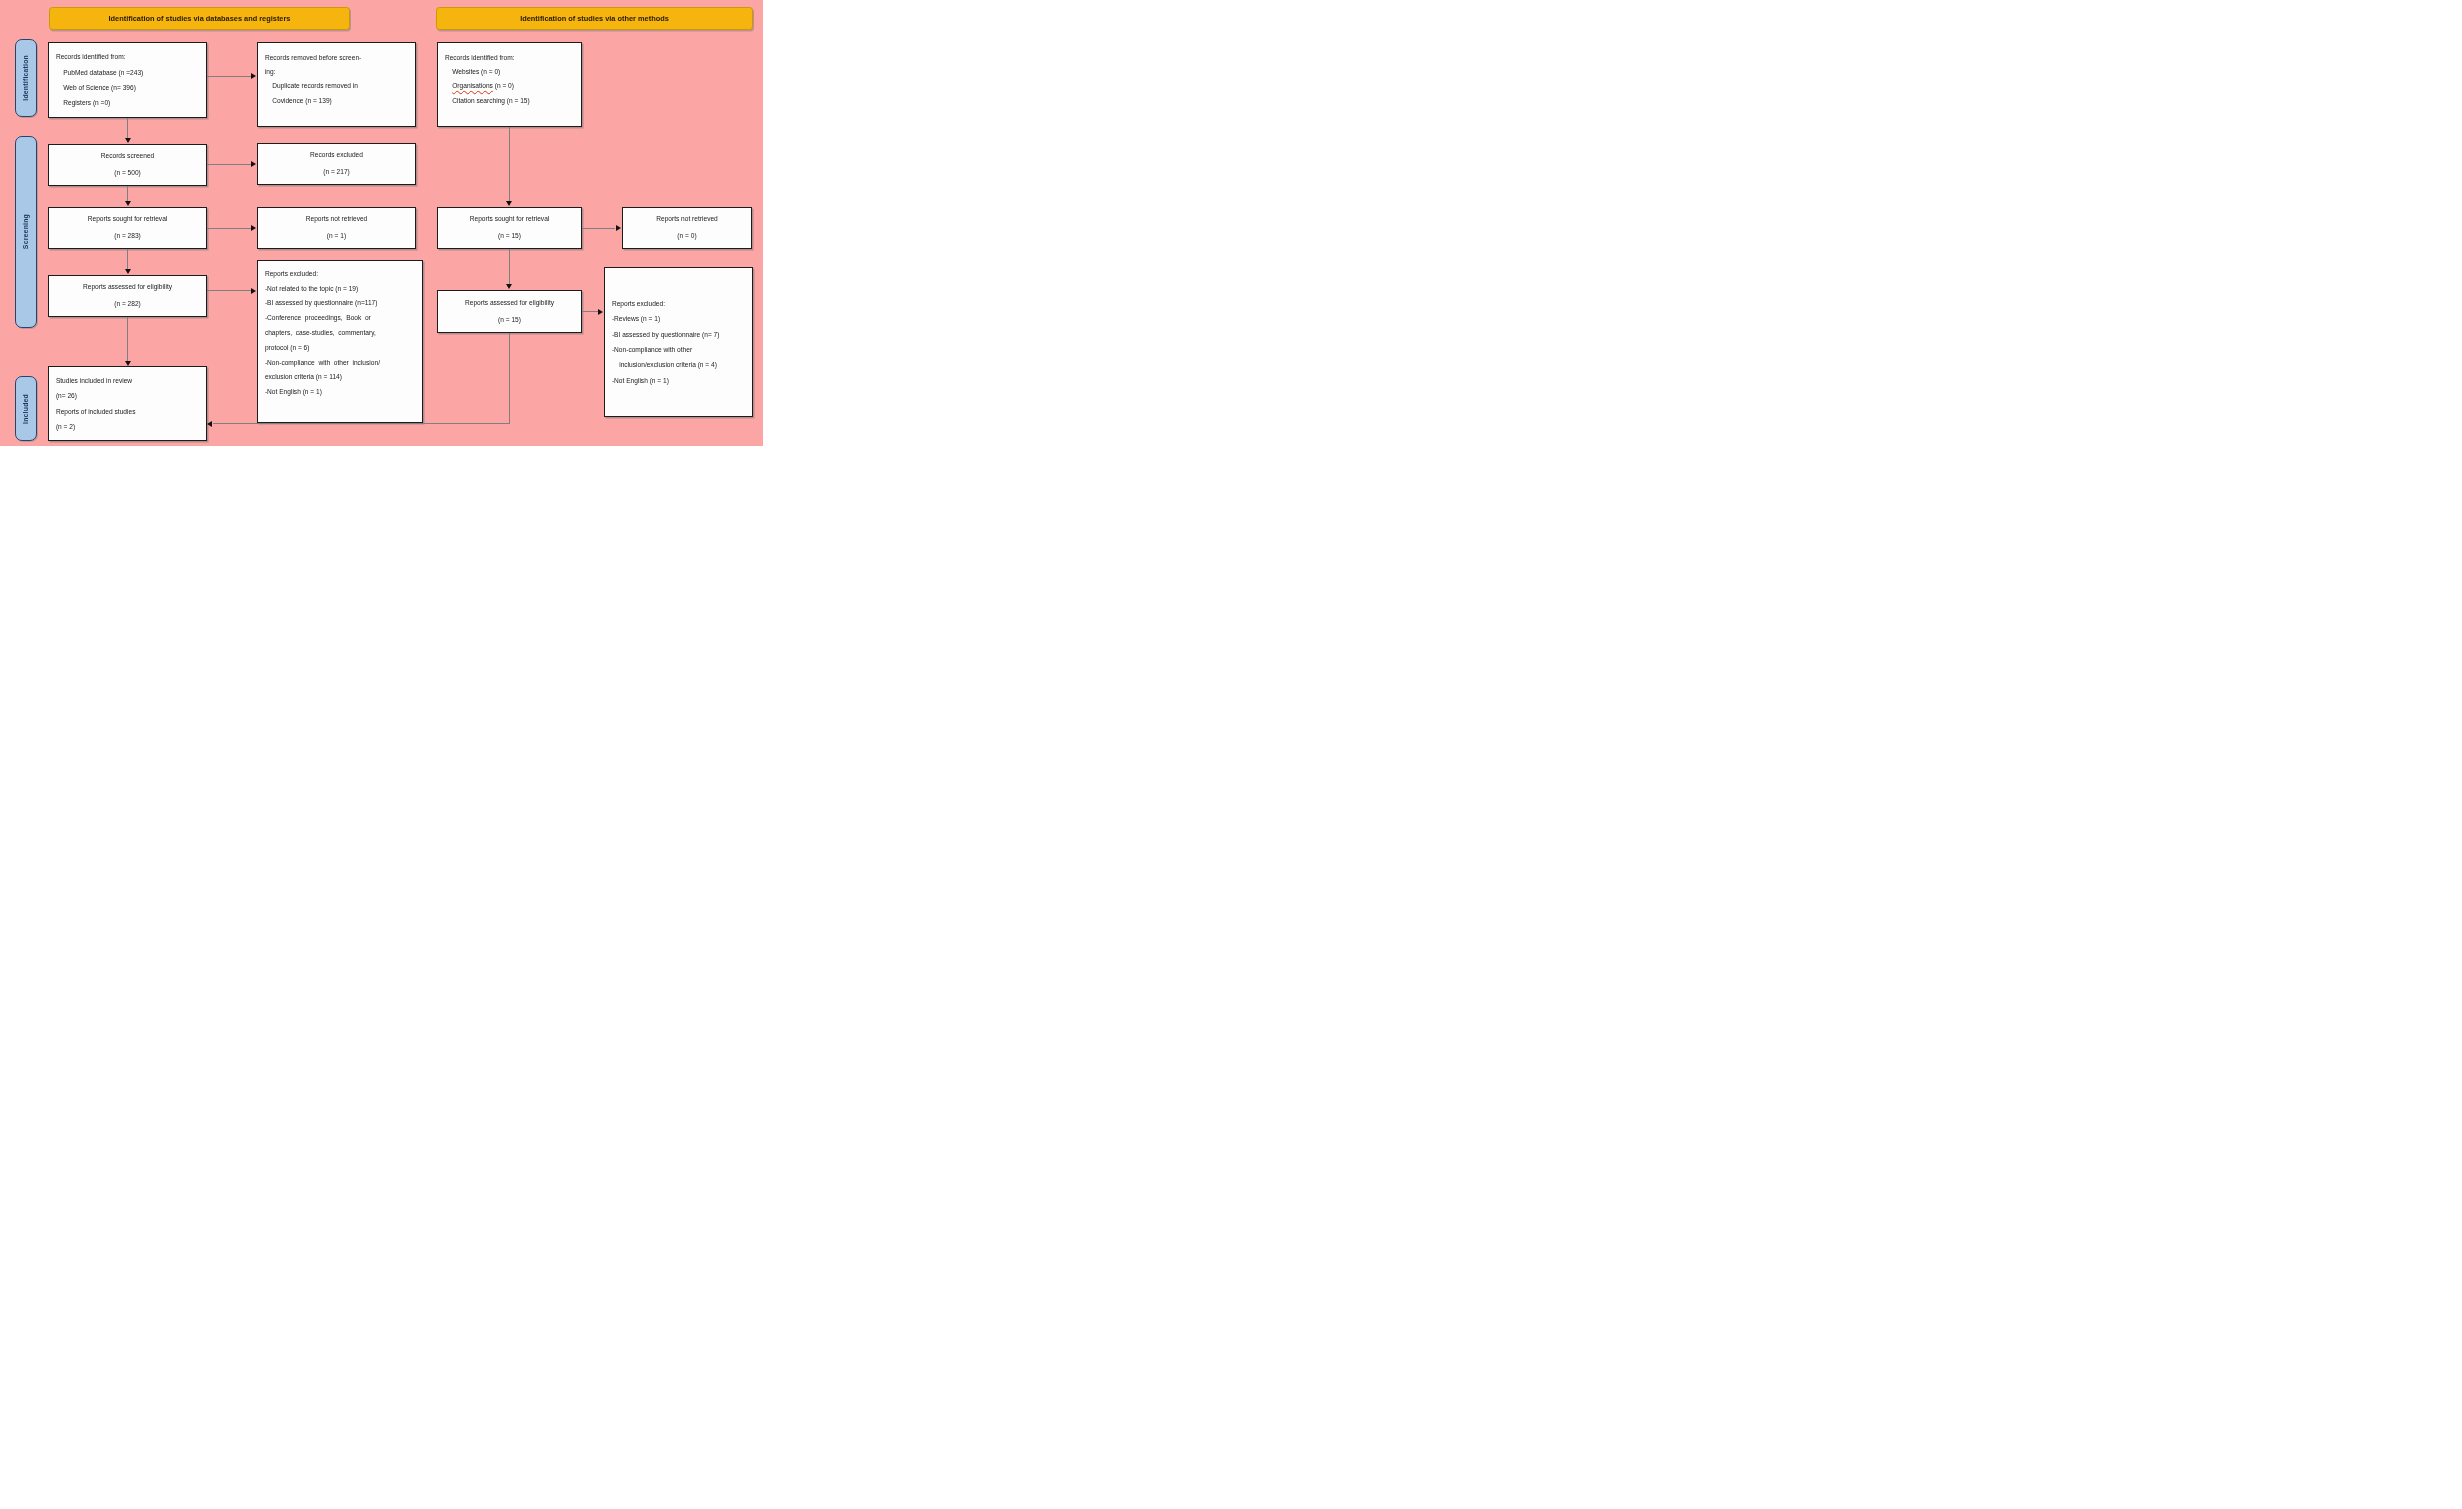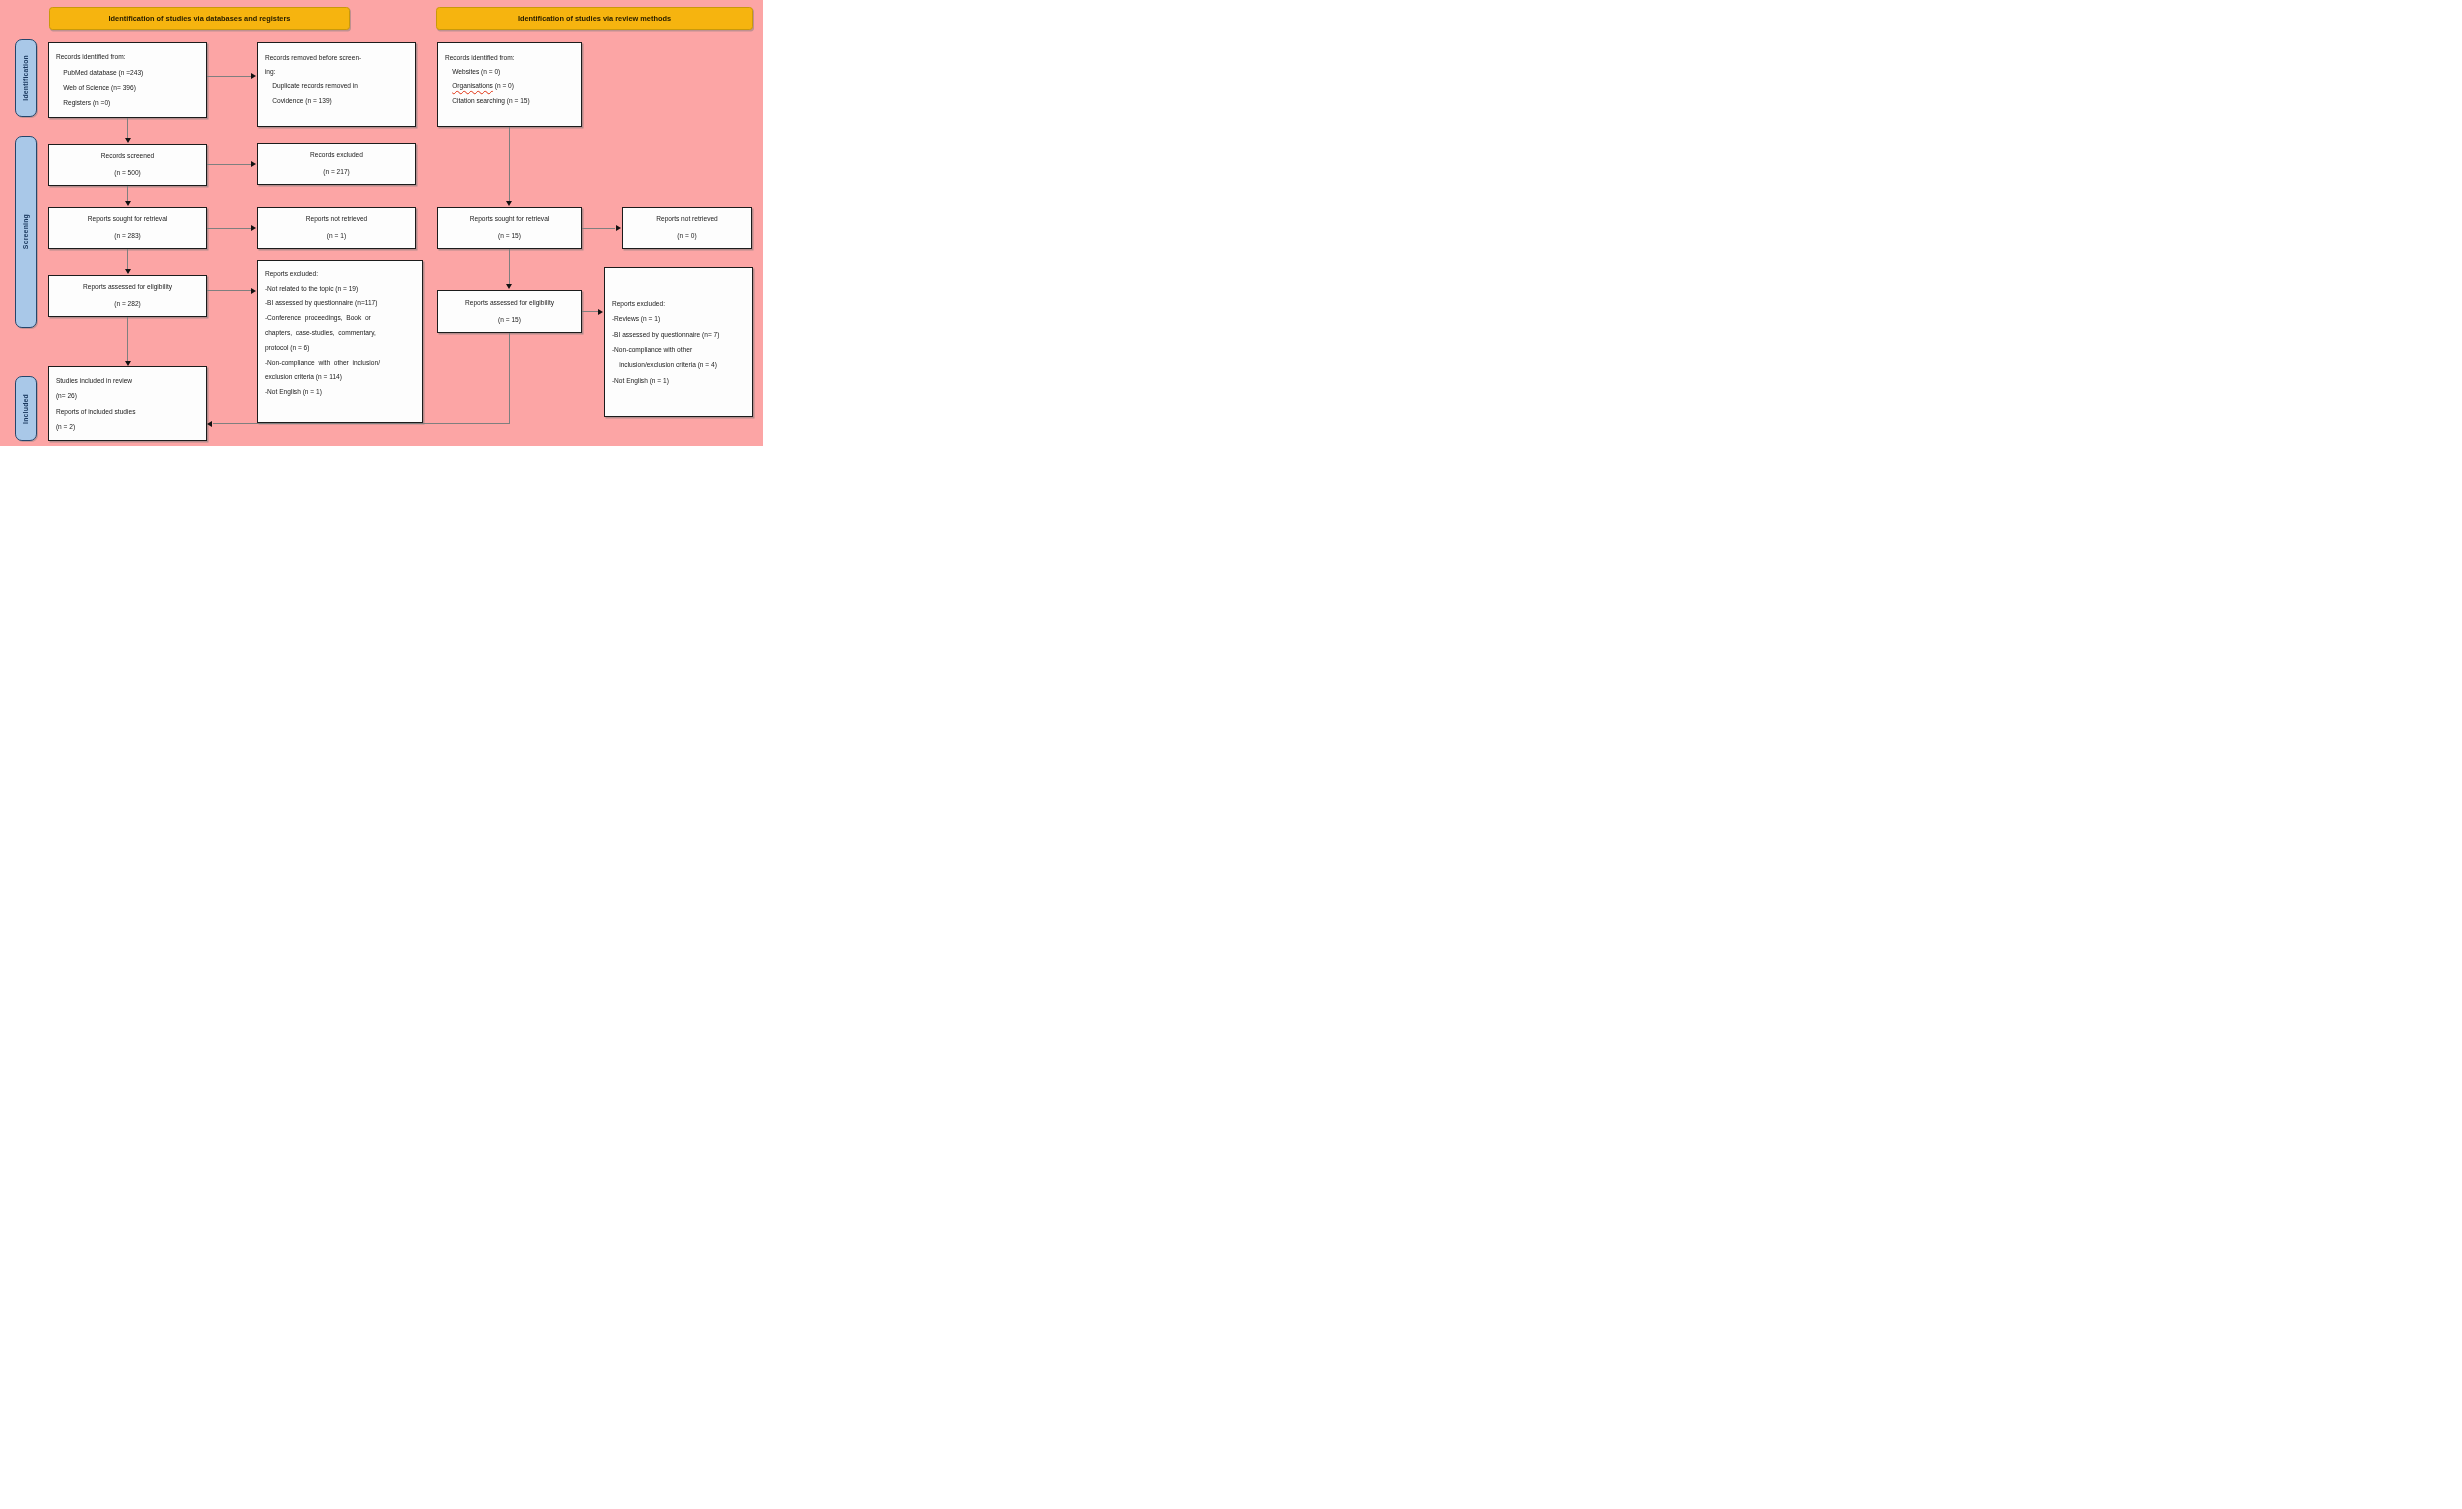--- a/index.html
+++ b/index.html
@@ -52,21 +52,21 @@
 </style>
 </head>
 <body>
 
 <div id="stage">
 
   <div class="hdr" style="left:49px;top:6.9px;width:301px;height:23px;">
     <span>Identification of studies via databases and registers</span>
   </div>
   <div class="hdr" style="left:436px;top:6.9px;width:317px;height:23px;">
-    <span>Identification of studies via review methods</span>
+    <span>Identification of studies via other methods</span>
   </div>
 
   <div class="side" style="left:14.8px;top:39px;width:22px;height:78px;">
     <span>Identification</span>
   </div>
   <div class="side" style="left:14.8px;top:136px;width:22px;height:192px;">
     <span>Screening</span>
   </div>
   <div class="side" style="left:14.8px;top:376px;width:22px;height:65px;">
     <span>Included</span>

